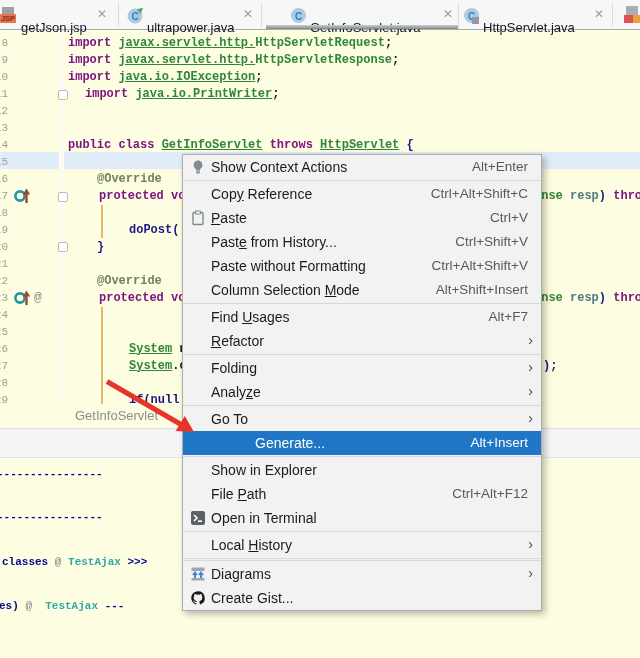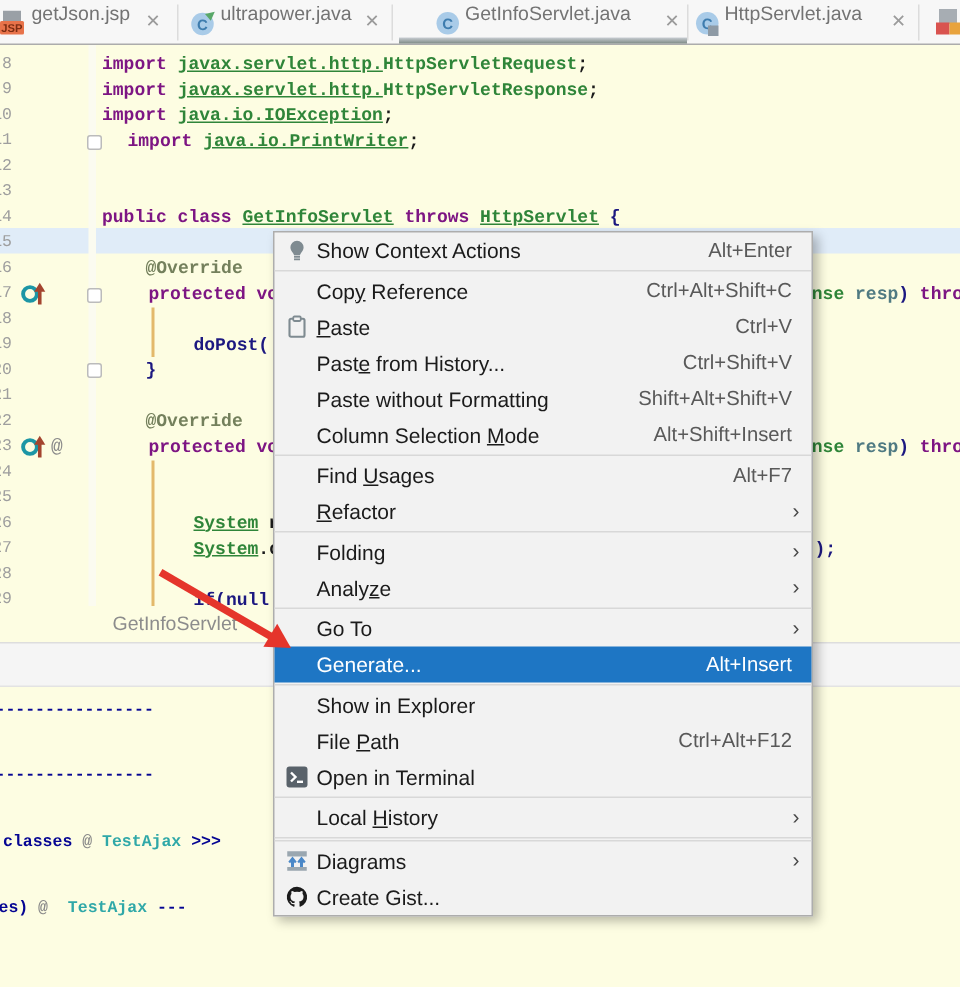--- a/index.html
+++ b/index.html
@@ -7,32 +7,32 @@
   .abs{position:absolute;}
   .code{position:absolute;font-family:"Liberation Mono",monospace;font-size:12px;font-weight:bold;line-height:17px;white-space:pre;color:#1a1a1a;}
   .kw{color:#7D1583;}
   .cls{color:#2F8539;text-decoration:underline;}
   .clsnl{color:#2F8539;}
   .nv{color:#1C1880;}
   .ann{color:#74805C;}
   .par{color:#4F7A82;font-weight:bold;}
   
   #tabbar{position:absolute;left:0;top:0;width:640px;height:30px;background:#F7F7F7;border-bottom:1px solid #ACACAC;box-sizing:border-box;}
-  .tabtext{position:absolute;top:1px;font-size:13px;color:#737373;}
+  .tabtext{position:absolute;top:20px;font-size:13px;color:#0f172a;}
   .tabx{position:absolute;top:7px;font-size:12px;color:#9b9b9b;}
   .tabsep{position:absolute;top:3px;height:24px;width:1px;background:#DCDCDC;}
   
   #menu{position:absolute;left:182px;top:154px;width:360px;background:#F2F2F2;border:1px solid #ADADAD;box-sizing:border-box;box-shadow:3px 3px 7px rgba(0,0,0,0.28);}
   .mi{position:relative;height:24px;padding-left:44px;}
   .mi .lbl{position:absolute;left:28px;top:3.5px;font-size:14px;color:#1b1b1b;}
   .mi .sc{position:absolute;right:13px;top:4px;font-size:13.5px;color:#595959;}
   .mi .arr{position:absolute;right:8px;top:3px;font-size:14px;color:#4a4a4a;}
   .msep{height:1px;background:#D8D8D8;margin:1px 0;}
   .mi.sel{background:#1E76C4;}
-  .mi.sel .lbl,.mi.sel .sc{color:#FFFFFF;}
+  .mi.sel .lbl,.mi.sel .sc{color:#FFFFFF;margin-left:44px;}
   .micon{position:absolute;left:7px;top:4px;width:16px;height:16px;}
   u{text-decoration:underline;}
 </style>
 </head>
 <body>
 
 <div class="abs" style="left:0;top:30px;width:640px;height:374px;background:#FDFDE2;overflow:hidden;">
 
   <div class="abs" style="left:0;top:122px;width:640px;height:17px;background:#E0ECF8;"></div>
 
@@ -168,21 +168,21 @@
       </svg>
     <span class="lbl"><u>P</u>aste</span>
       <span class="sc">Ctrl+V</span>
   </div>
   <div class="mi">
       <span class="lbl">Past<u>e</u> from History...</span>
       <span class="sc">Ctrl+Shift+V</span>
     </div>
   <div class="mi">
       <span class="lbl">Paste without Formatting</span>
-      <span class="sc">Shift+Alt+Shift+V</span>
+      <span class="sc">Ctrl+Alt+Shift+V</span>
     </div>
   <div class="mi">
       <span class="lbl">Column Selection <u>M</u>ode</span>
       <span class="sc">Alt+Shift+Insert</span>
     </div>
   <div class="msep"></div>
   <div class="mi">
       <span class="lbl">Find <u>U</u>sages</span>
       <span class="sc">Alt+F7</span>
     </div>

